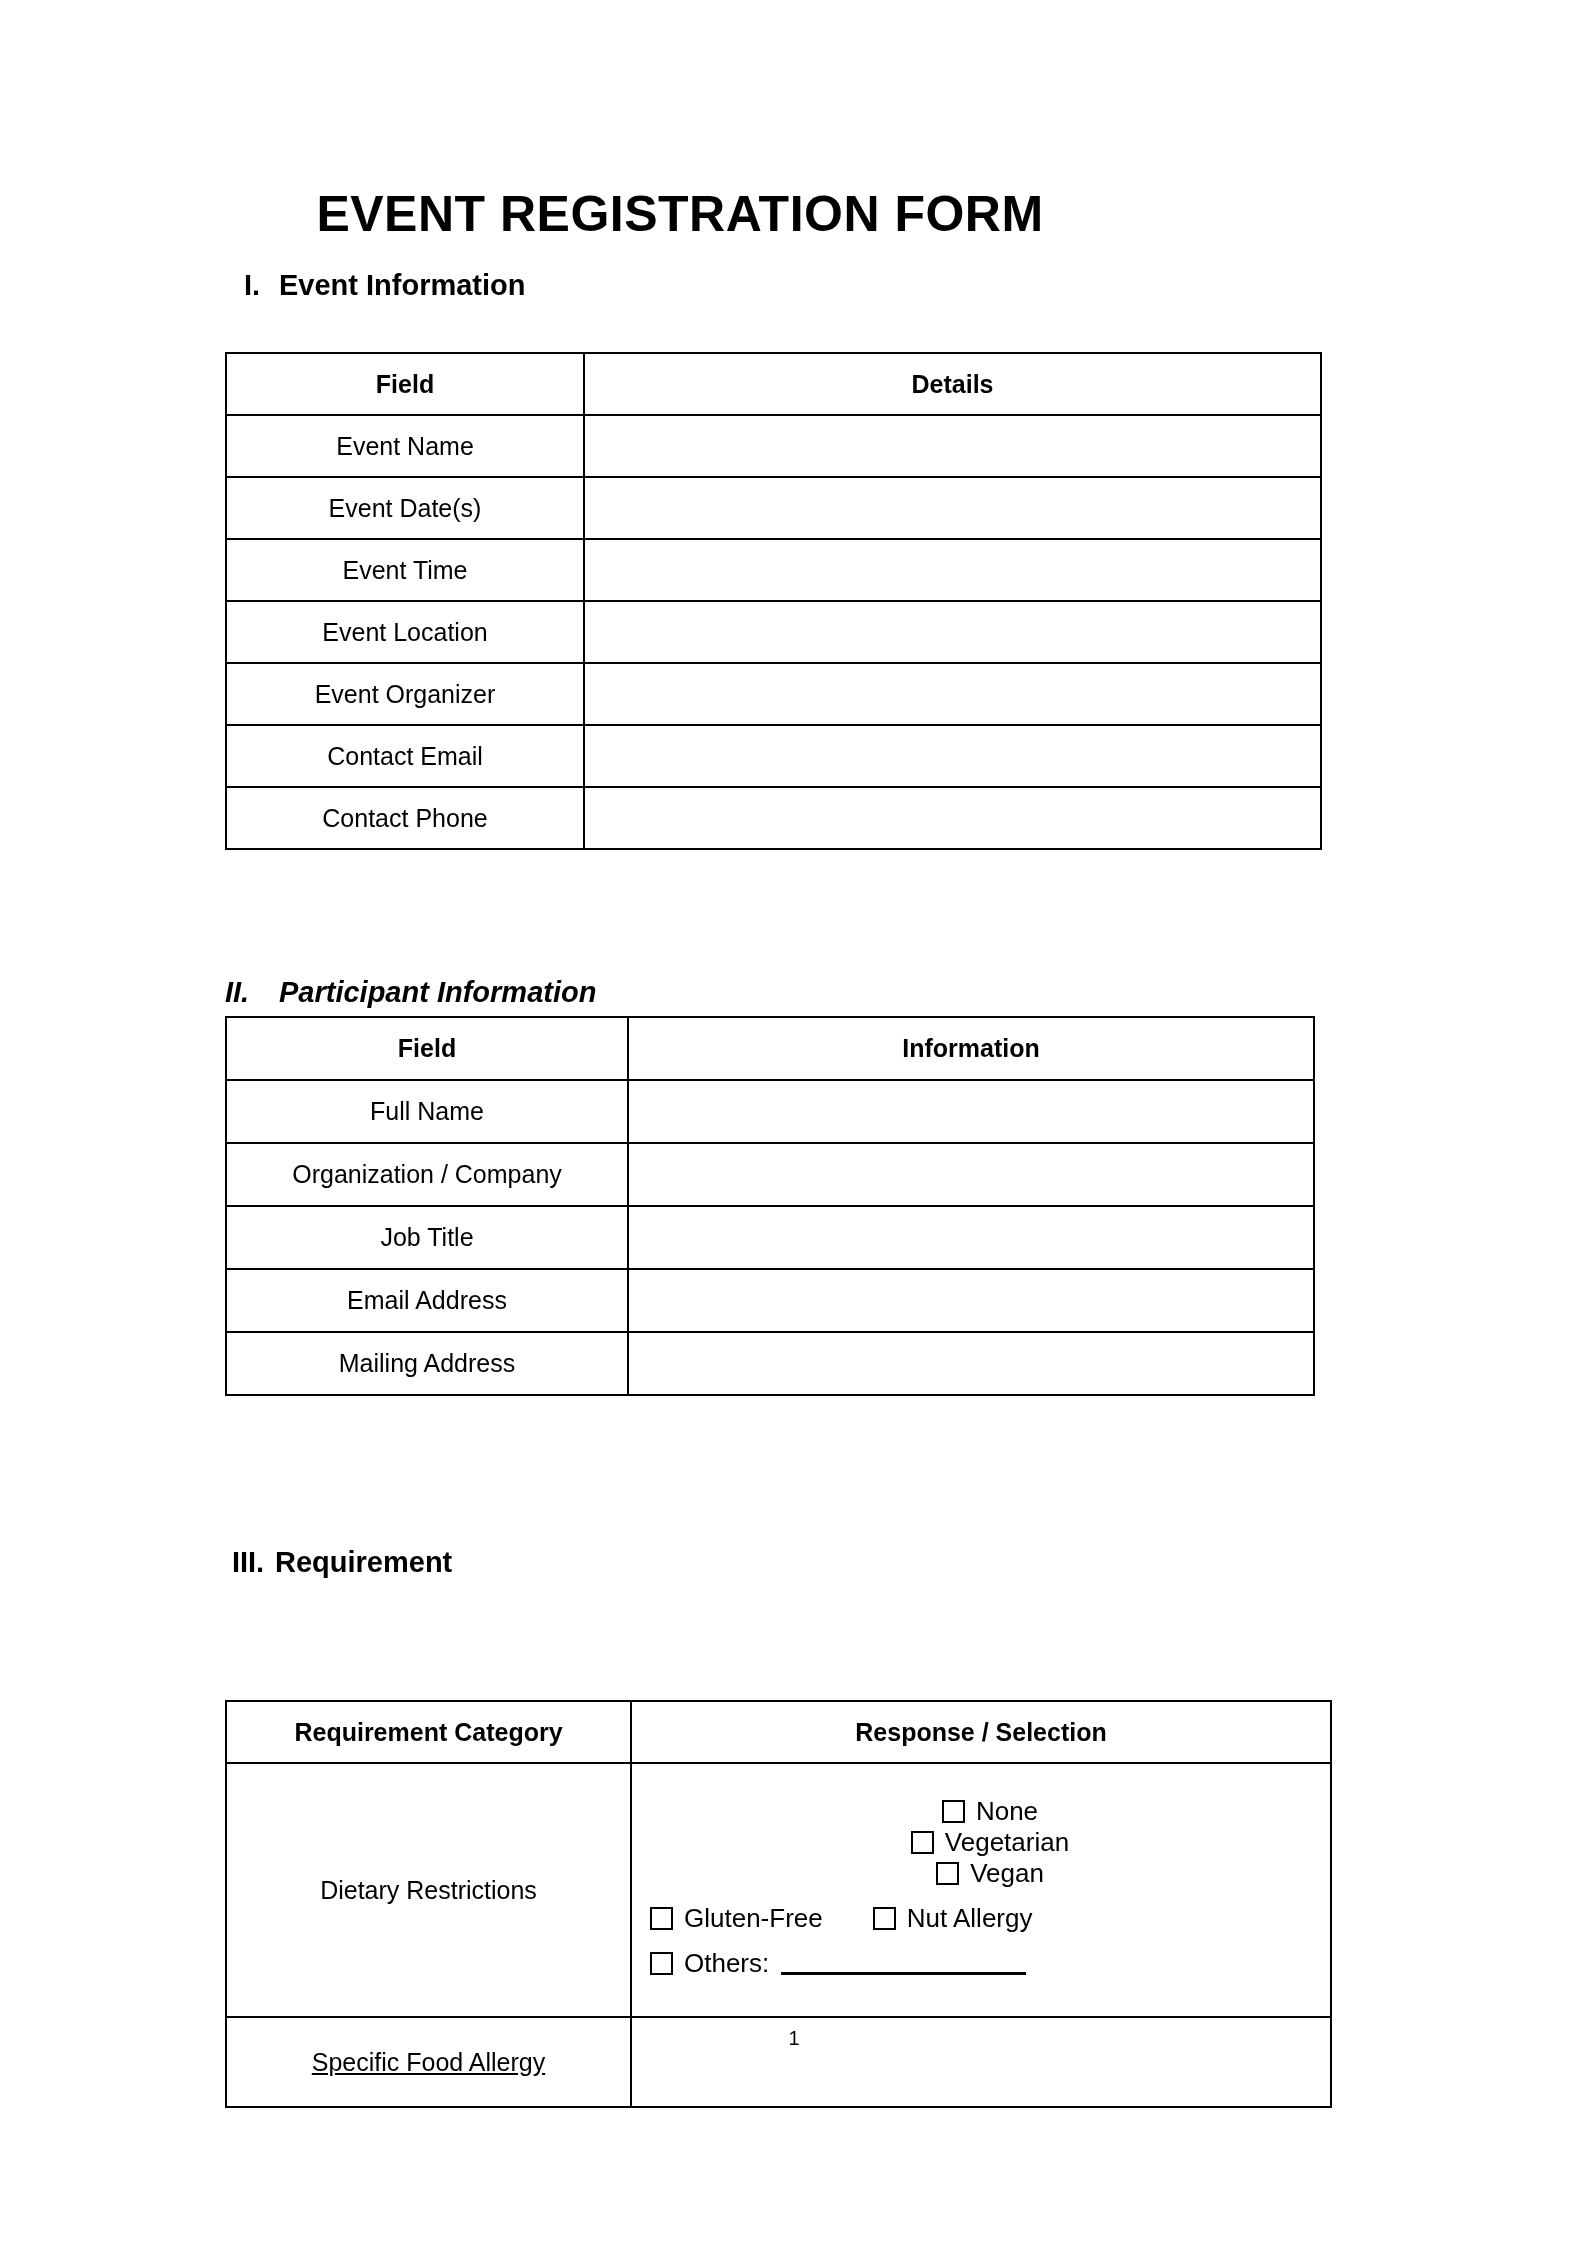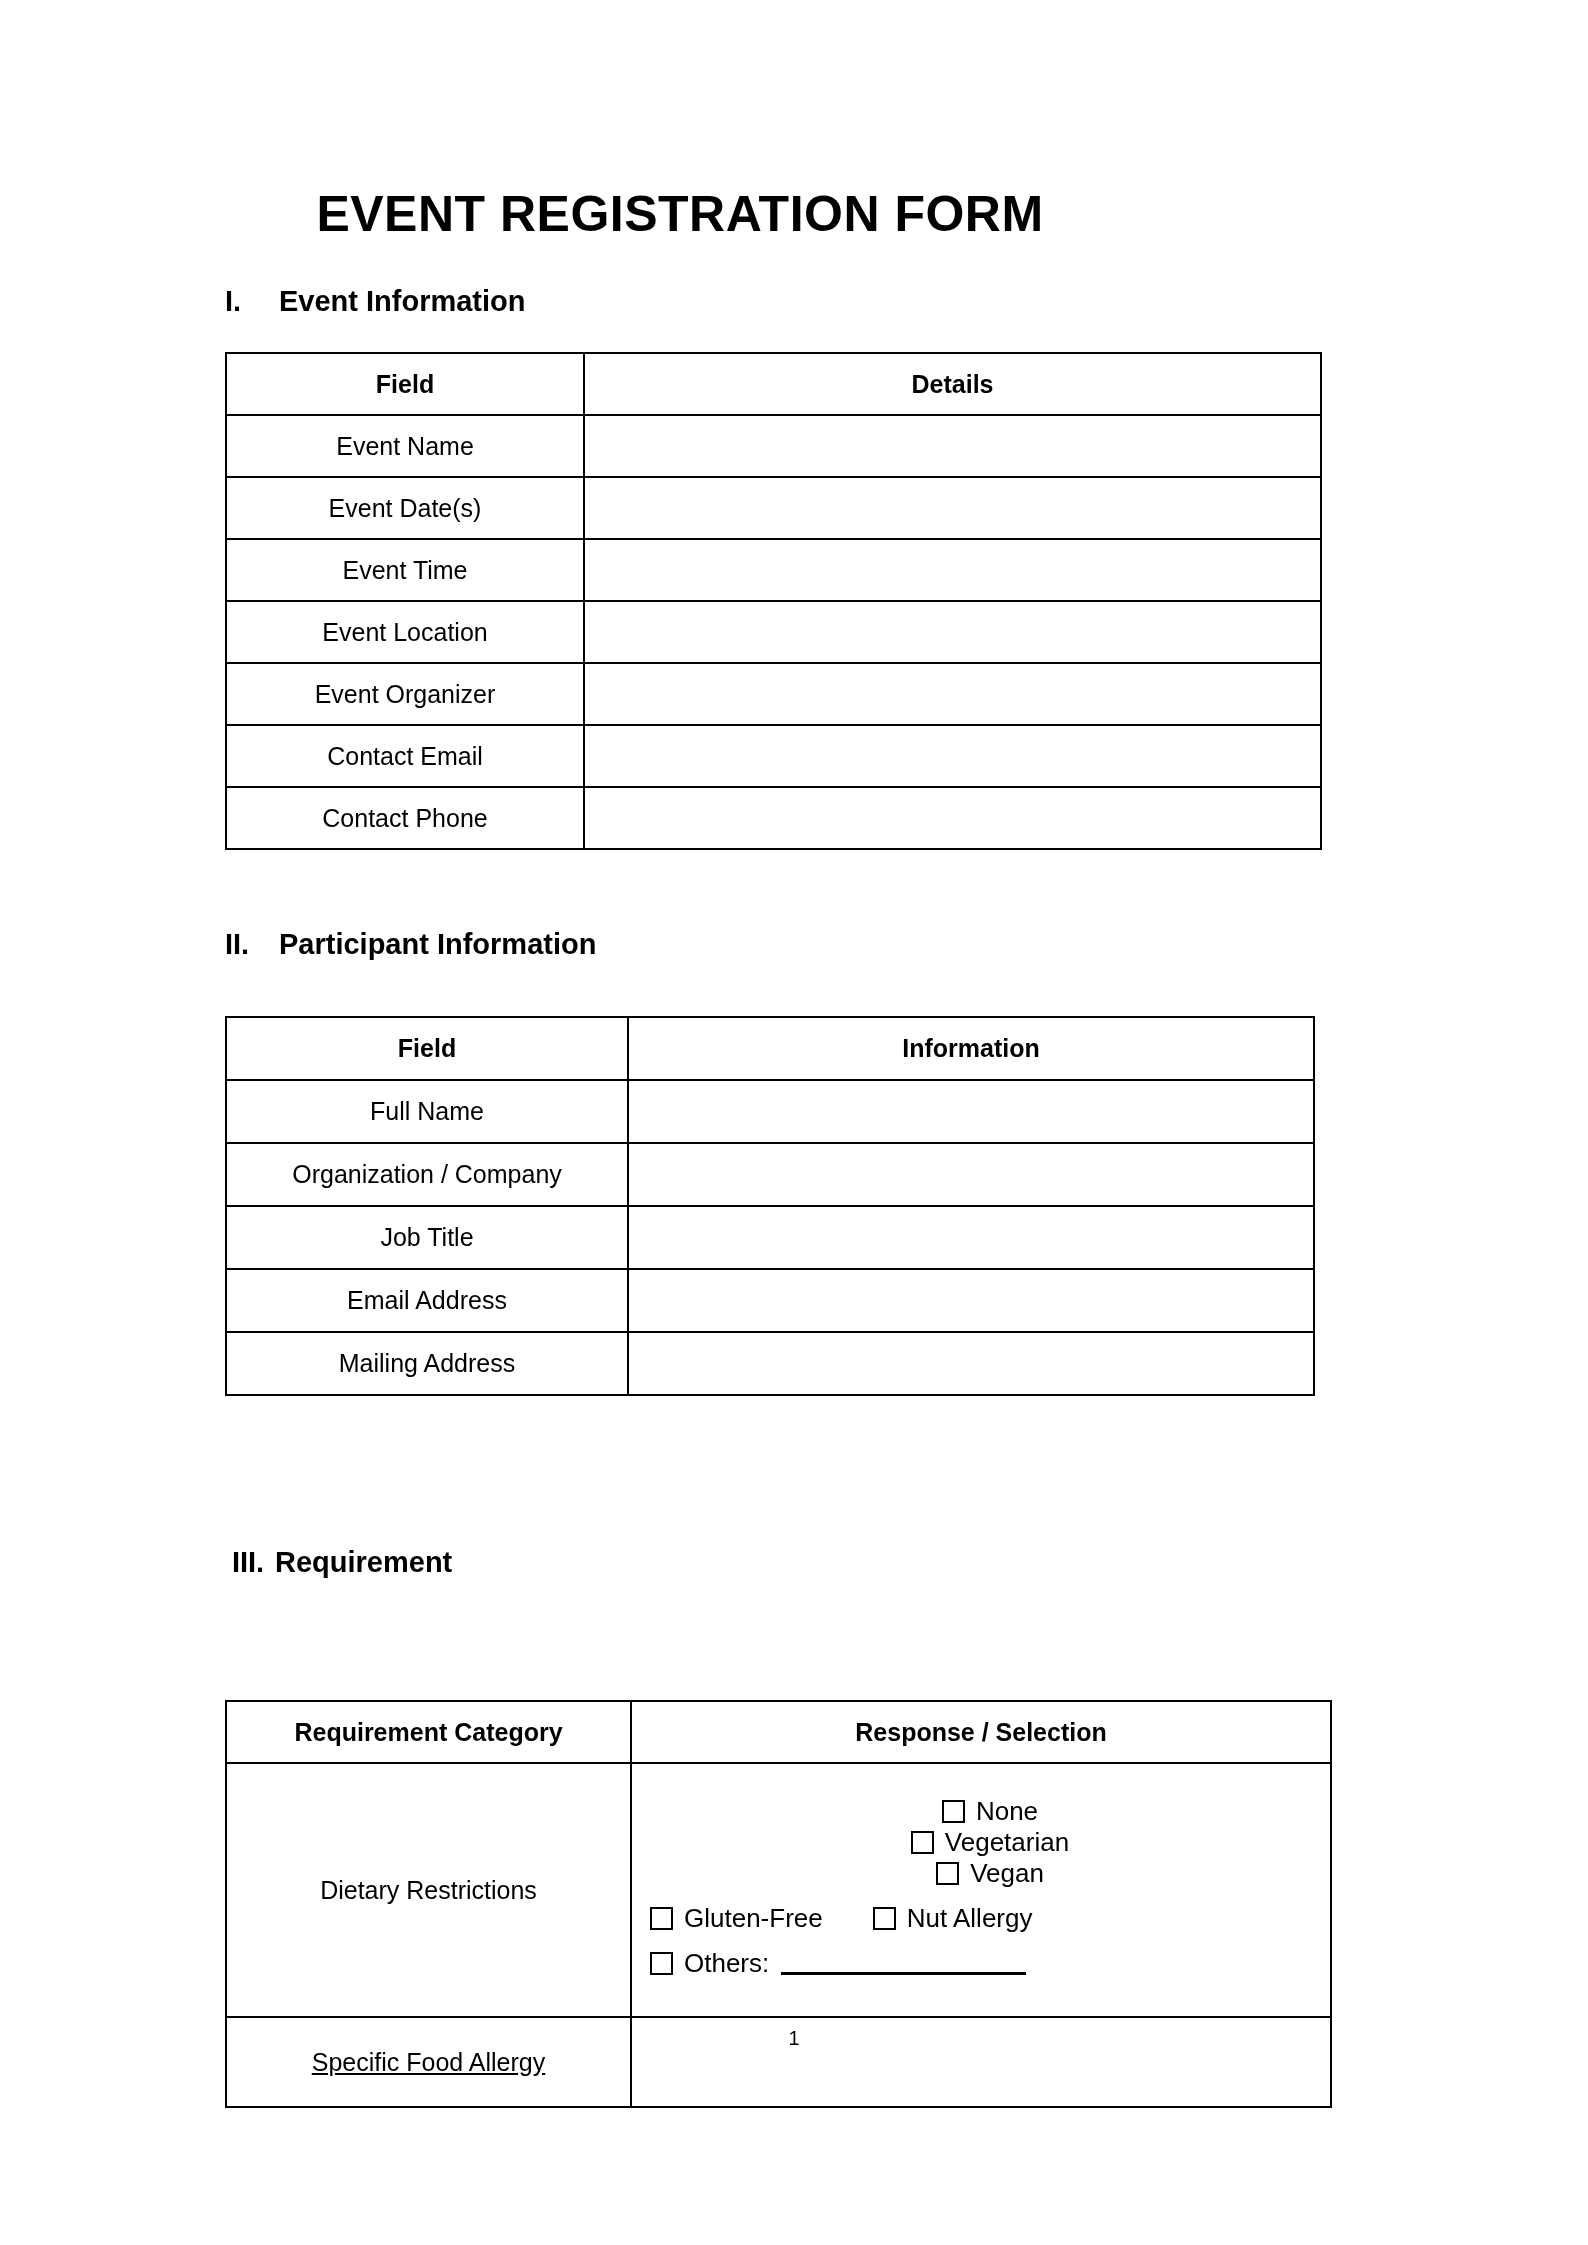--- a/index.html
+++ b/index.html
@@ -149,21 +149,21 @@
     font-size: 20px;
   }
 </style>
 </head>
 <body>
 
 <div class="page">
 
   <div class="doc-title">EVENT REGISTRATION FORM</div>
 
-  <div class="section-heading" style="left:225px; top:285px;">
+  <div class="section-heading" style="left:225px; top:269px;text-align:center;">
     <span class="numeral">I.</span><span>Event Information</span>
   </div>
 
   <table class="form-table" id="table-event">
     <colgroup>
         <col class="c1">
         <col class="c2">
       </colgroup>
     <thead>
       <tr>
@@ -196,21 +196,21 @@
         <td>Contact Email</td>
         <td class="blank-cell"></td>
       </tr>
       <tr>
         <td>Contact Phone</td>
         <td class="blank-cell"></td>
       </tr>
     </tbody>
   </table>
 
-  <div class="section-heading" style="left:225px; top:928px;">
+  <div class="section-heading" style="left:225px; top:976px;font-style:italic;">
     <span class="numeral">II.</span><span>Participant Information</span>
   </div>
 
   <table class="form-table" id="table-participant">
     <colgroup>
         <col class="c1">
         <col class="c2">
       </colgroup>
     <thead>
       <tr>

